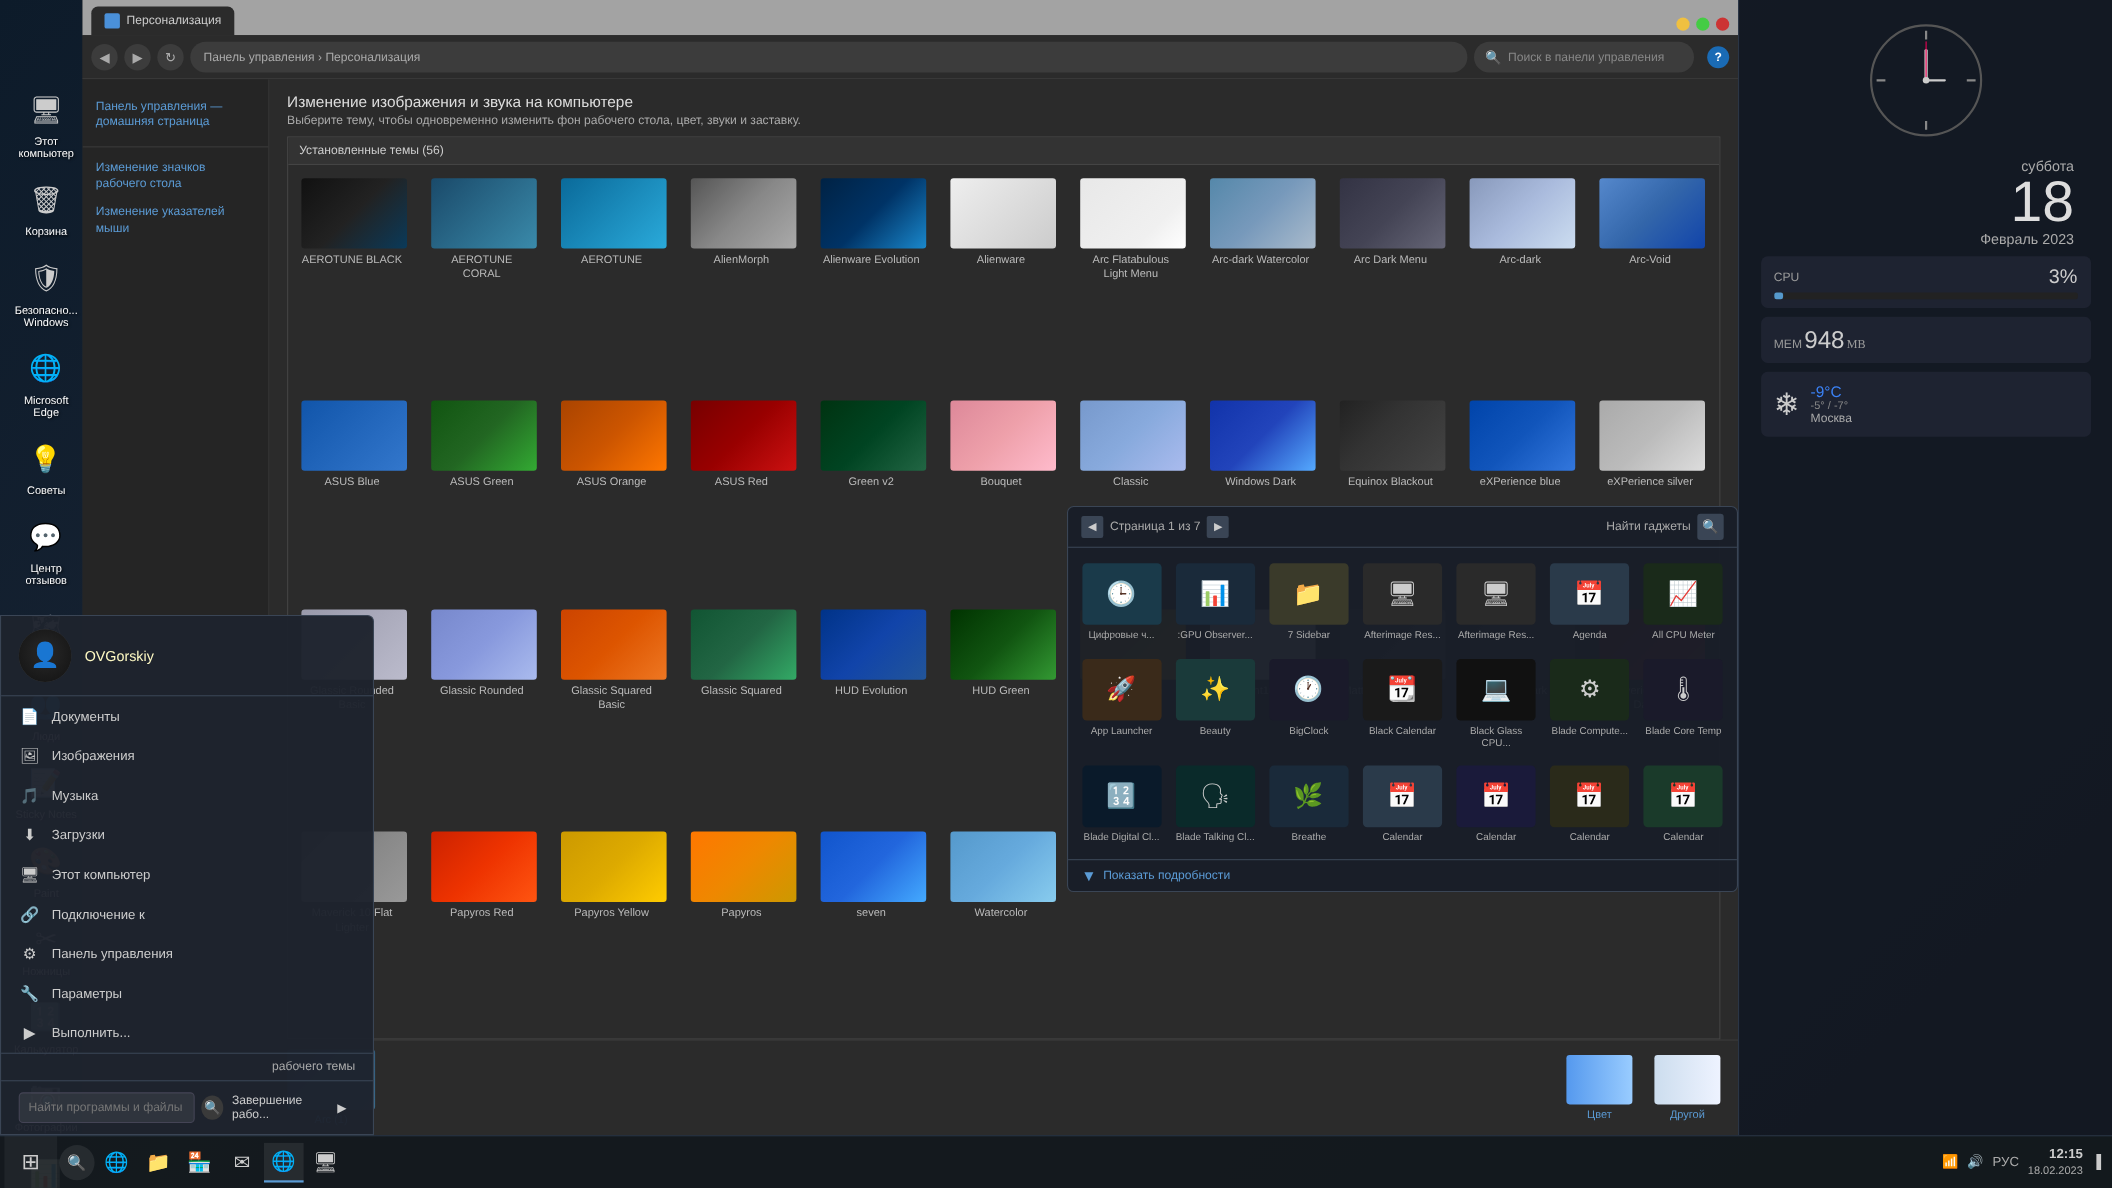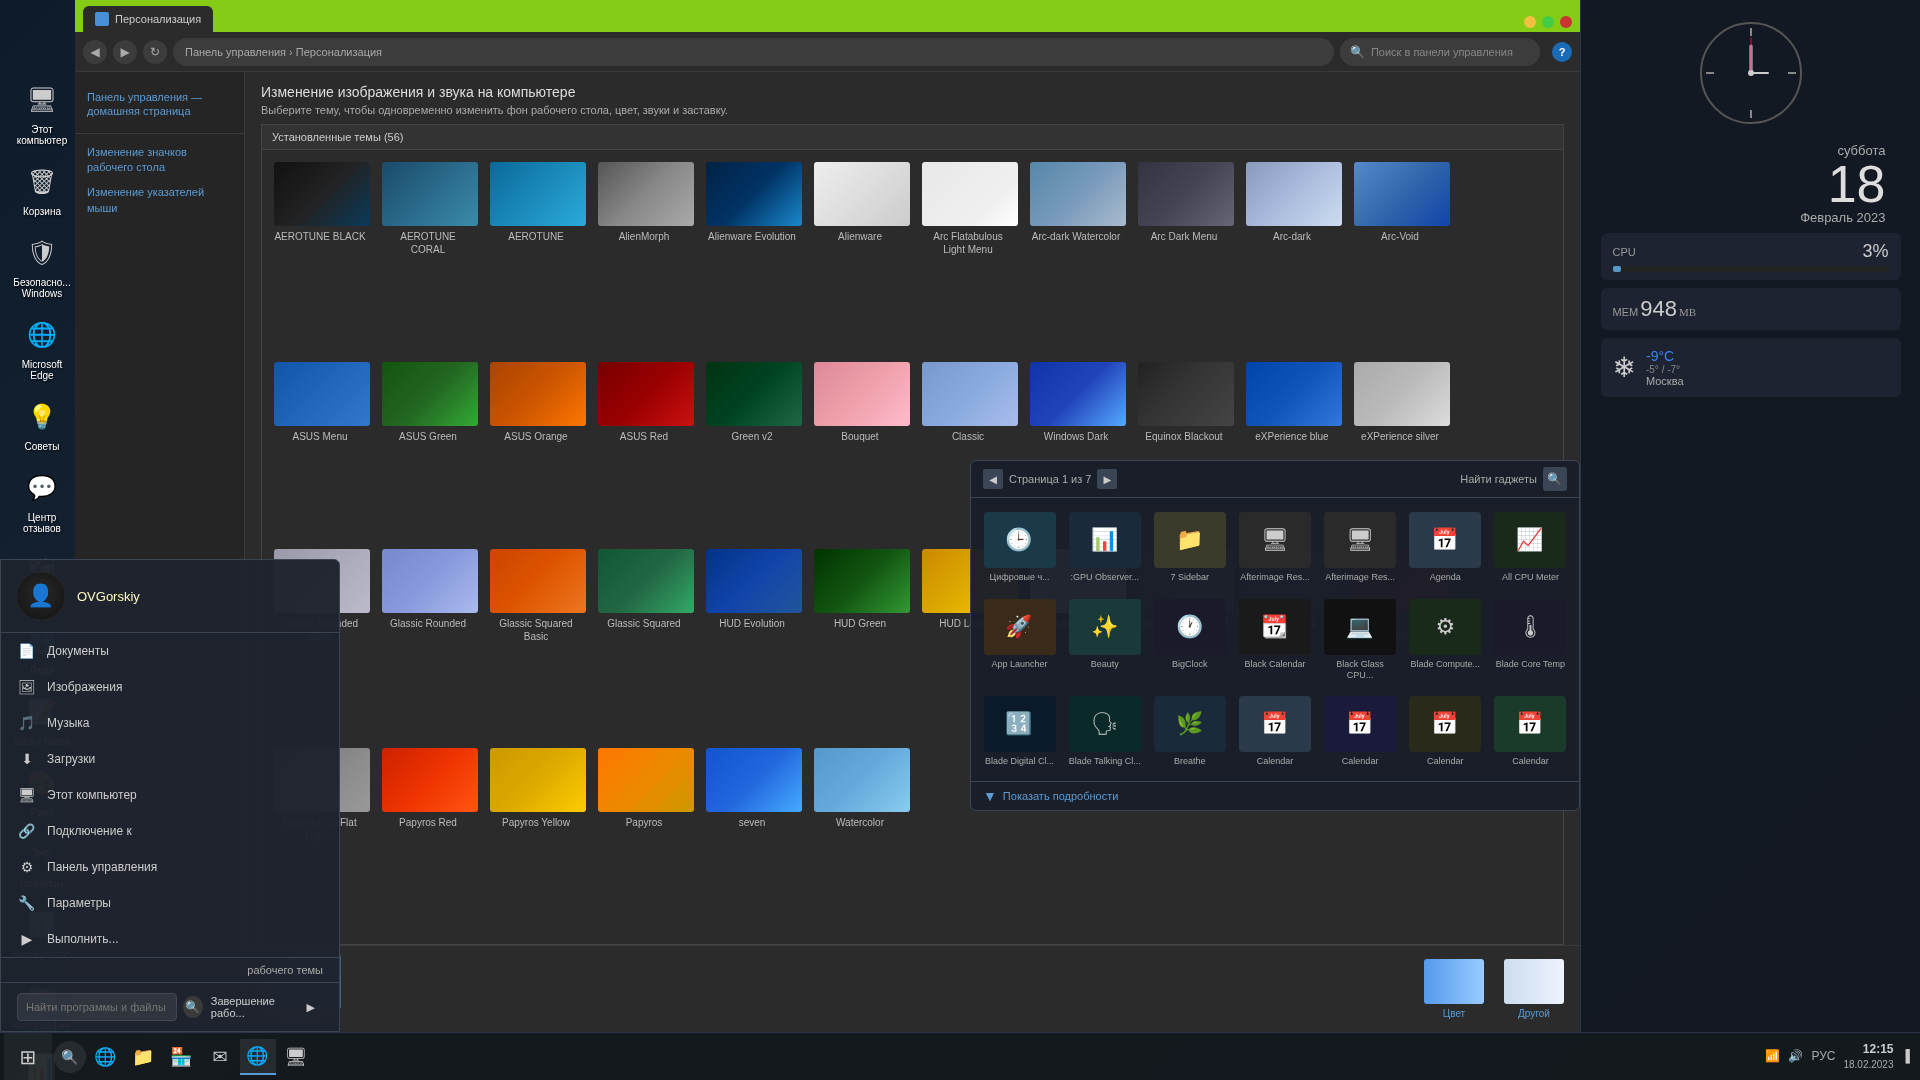--- a/index.html
+++ b/index.html
@@ -138,21 +138,21 @@
     .themes-section-header {
       padding: 6px 10px;
       background: #333;
       font-size: 11px;
       color: #ccc;
       border-bottom: 1px solid #444;
     }
     .themes-grid {
       display: flex;
       flex-wrap: wrap;
-      gap: 8px;
+      gap: 18px;
       padding: 8px;
       overflow-y: auto;
       flex: 1;
     }
     .theme-item {
       width: 100px;
       text-align: center;
       cursor: pointer;
       padding: 4px;
       border-radius: 3px;
@@ -564,21 +564,21 @@
       <span class="desktop-icon-label">Фотографии</span>
     </div>
       <div class="desktop-icon">
       <div class="desktop-icon-img">📊</div>
 
     </div>
     </div>
 
   <div style="position:absolute;top:0;left:75px;right:340px;bottom:48px;background:#2b2b2b;border-radius:0;display:flex;flex-direction:column;">
 
-    <div style="height:32px;background:#84cc16;display:flex;align-items:flex-end;padding-left:8px;">
+    <div style="height:32px;background:#a3a3a3;display:flex;align-items:flex-end;padding-left:8px;">
       <div class="browser-tab">
         <div style="width:14px;height:14px;background:#4a90d9;border-radius:2px;"></div>
         <span>Персонализация</span>
       </div>
 
       <div style="margin-left:auto;display:flex;gap:6px;padding-right:8px;padding-bottom:4px;align-items:center;">
         <div style="width:12px;height:12px;border-radius:50%;background:#f0c040;"></div>
         <div style="width:12px;height:12px;border-radius:50%;background:#44cc44;"></div>
         <div style="width:12px;height:12px;border-radius:50%;background:#cc3333;"></div>
       </div>
@@ -656,21 +656,21 @@
               <div class="theme-item">
       <div class="theme-thumb t-arc-dark"></div>
       <div class="theme-name">Arc-dark</div>
     </div>
               <div class="theme-item">
       <div class="theme-thumb t-arc-void"></div>
       <div class="theme-name">Arc-Void</div>
     </div>
               <div class="theme-item">
       <div class="theme-thumb t-asus-blue"></div>
-      <div class="theme-name">ASUS Menu</div>
+      <div class="theme-name">ASUS Blue</div>
     </div>
               <div class="theme-item">
       <div class="theme-thumb t-asus-green"></div>
       <div class="theme-name">ASUS Green</div>
     </div>
               <div class="theme-item">
       <div class="theme-thumb t-asus-orange"></div>
       <div class="theme-name">ASUS Orange</div>
     </div>
               <div class="theme-item">

